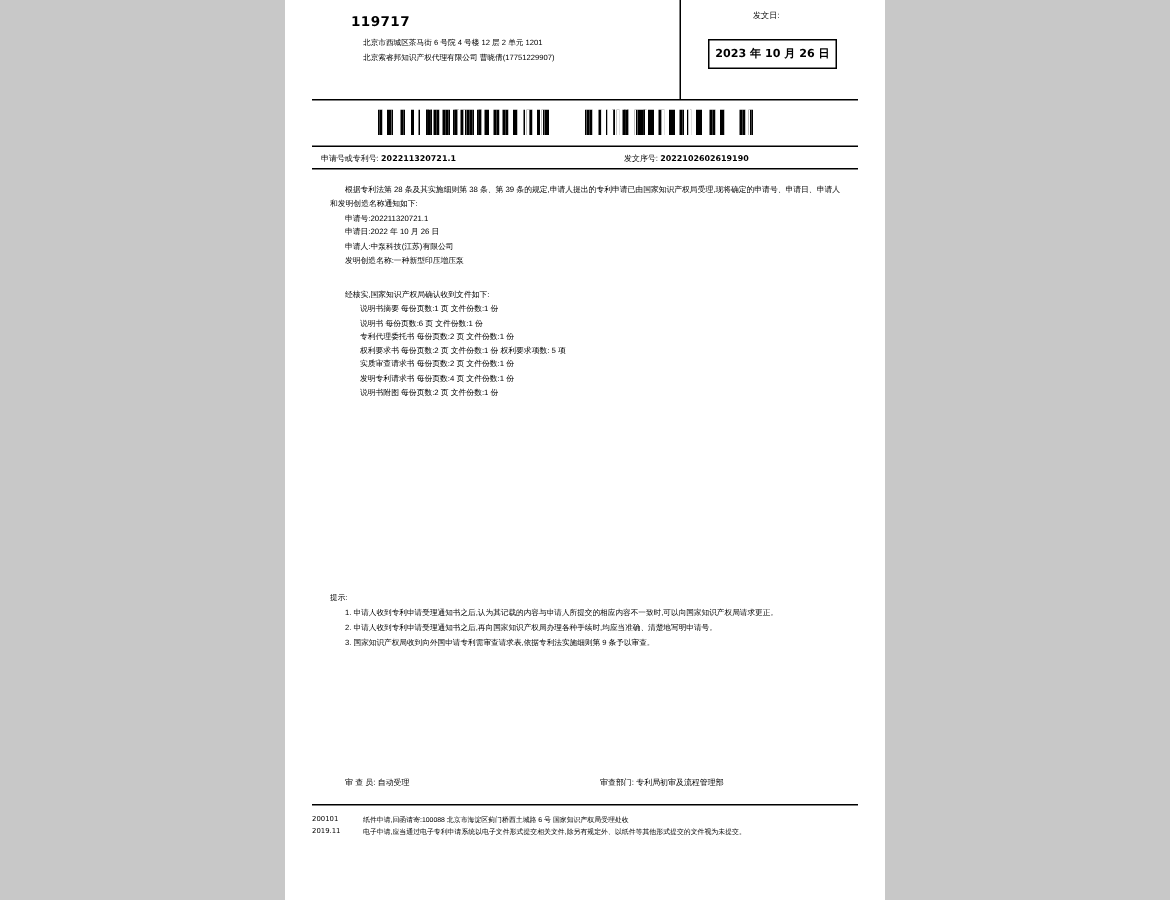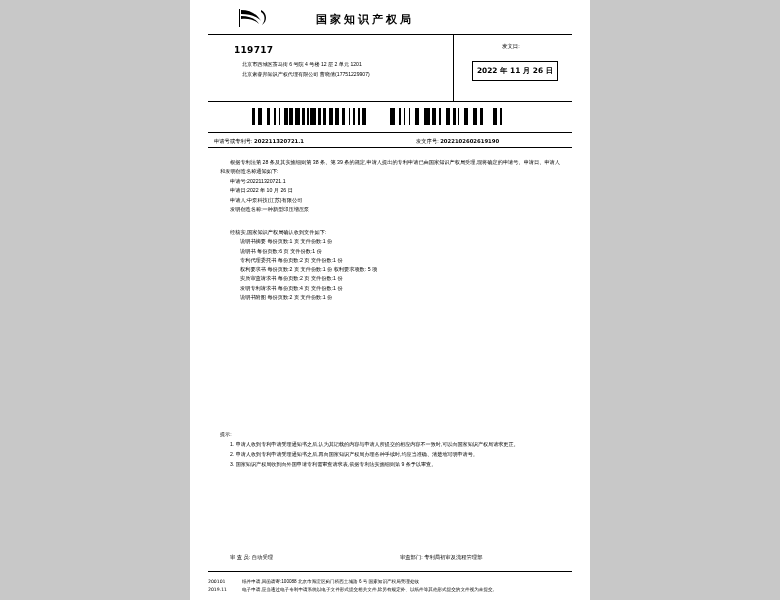--- a/index.html
+++ b/index.html
@@ -220,39 +220,28 @@
   }
   .foot-right { flex: 1; }
   .foot-right div { text-align: justify; }
 </style>
 </head>
 <body>
 
 <div id="page">
   <div class="doc">
 
-    <div class="hdr">
-      <div class="logo">
-        <svg viewBox="0 0 68 40" width="34" height="20" aria-hidden="true">
-          <path d="M6 2 L8 2 L8 38 L6 38 Z" fill="#000"></path>
-          <path d="M10 4 C30 4 44 14 50 26 C44 18 28 12 10 12 Z" fill="#000"></path>
-          <path d="M10 16 C28 16 40 22 46 32 C38 24 26 20 10 22 Z" fill="#000"></path>
-          <path d="M50 4 C62 10 64 26 52 34 C60 24 58 12 50 8 Z" fill="#000"></path>
-        </svg>
-      </div>
-      <div class="hdr-title">国家知识产权局</div>
-    </div>
 
     <div class="addr-wrap">
       <div class="zip">119717</div>
       <div class="addr1">北京市西城区茶马街 6 号院 4 号楼 12 层 2 单元 1201</div>
       <div class="addr2">北京索睿邦知识产权代理有限公司  曹晓倩(17751229907)</div>
       <div class="date-col">
         <div class="date-label">发文日:</div>
-        <div class="date-box">2022 年 11 月 26 日</div>
+        <div class="date-box">2023 年 10 月 26 日</div>
       </div>
     </div>
 
     <div class="bc-wrap">
       <div class="bc bc1" id="bc1" style="width: 116px;">
           <span style="width: 1.7px; background: rgb(255, 255, 255);"></span>
           <span style="width: 1.7px; background: rgb(0, 0, 0);"></span>
           <span style="width: 1.7px; background: rgb(0, 0, 0);"></span>
           <span style="width: 1.7px; background: rgb(255, 255, 255);"></span>
           <span style="width: 1.7px; background: rgb(255, 255, 255);"></span>

